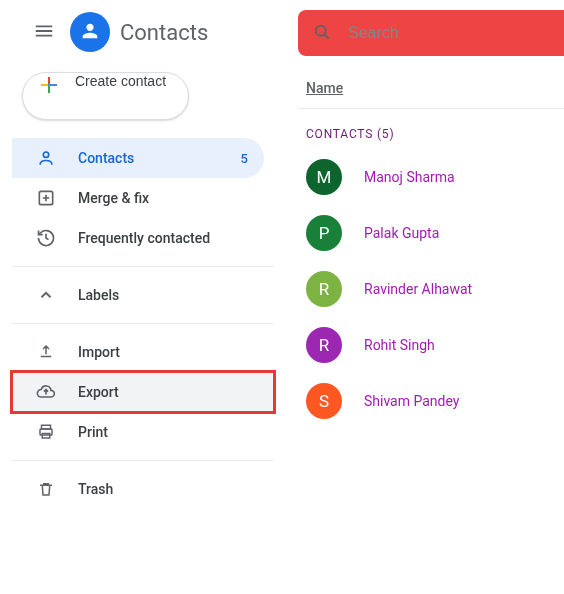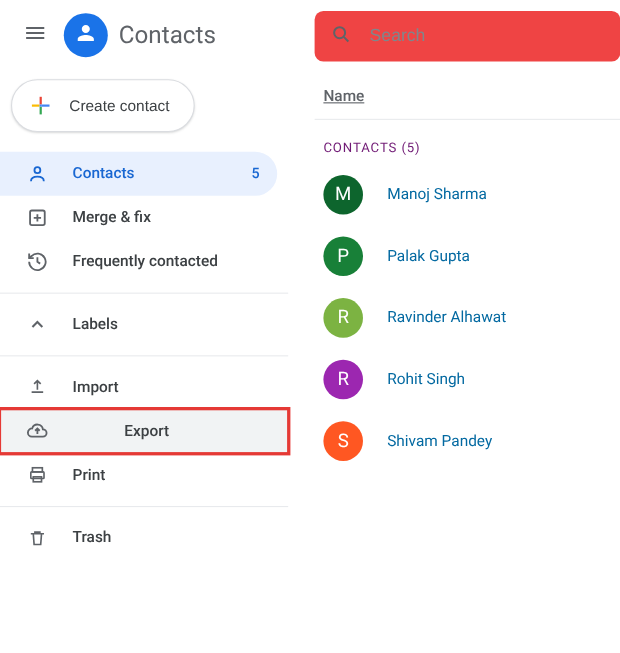--- a/index.html
+++ b/index.html
@@ -4,42 +4,42 @@
 <style>
   * { box-sizing: border-box; }
   body {
     margin: 0;
     font-family: 'Google Sans', 'Product Sans', Roboto, Arial, sans-serif;
     font-size: 14px;
     color: #3c4043;
     background: #fff;
     width: 564px;
   }
-  .app { display: flex; }
+  .app { display: flex; padding-left: 12px; }
   
   .sidebar { width: 262px; flex-shrink: 0; }
   .hdr {
     display: flex; align-items: center;
     height: 64px; padding: 0 12px;
   }
   .hdr .menu-btn {
     width: 40px; height: 40px; display:flex;align-items:center;justify-content:center;
     border-radius: 50%; cursor: pointer; color:#5f6368;
   }
   .hdr .logo {
     width: 40px; height: 40px; border-radius: 50%;
     background: #1a73e8; display:flex;align-items:center;justify-content:center;
     margin-left:6px;
   }
   .hdr .app-title {
     font-size: 22px; color:#5f6368; margin-left: 10px; font-weight:400;
   }
   .create-wrap { padding: 8px 8px 18px 10px; }
   .create-btn {
-    display:flex; align-items:center;
+    display:flex; align-items:flex-start;
     height: 48px; padding: 0 22px 0 14px;
     border:1px solid #dadce0; border-radius: 24px;
     background:#fff; cursor:pointer;
     box-shadow: 0 1px 2px rgba(60,64,67,.2);
     font-size:14px; font-weight:500; color:#3c4043;
   }
   .create-btn .plus { width:24px;height:24px;margin-right:14px;position:relative; }
   .nav-item {
     display:flex; align-items:center; height:40px;
     padding: 0 16px 0 24px; cursor:pointer;
@@ -47,21 +47,21 @@
     margin-right:10px;
     color:#3c4043; font-weight:500;
   }
   .nav-item .ic { width:20px; display:flex;align-items:center;justify-content:center;color:#5f6368;}
   .nav-item .lbl { margin-left:22px; flex:1; }
   .nav-item .count { font-size:13px; }
   .nav-item.active { background:#e8f0fe; color:#1967d2; }
   .nav-item.active .ic, .nav-item.active .count { color:#1967d2; }
   .nav-item.hl { background:#f1f3f4; }
   .sep { height:1px; background:#e8eaed; margin:8px 0; }
-  .red-box { outline:3px solid #e53935; outline-offset:-1px; border-radius:0; margin-right:0;gap:47px;}
+  .red-box { outline:3px solid #e53935; outline-offset:-1px; border-radius:0; margin-right:0;}
   
   .main { flex:1; padding-left:24px; }
   .search {
     display:flex; align-items:center;
     height:46px; background:#ef4444; border-radius:8px;
     margin-top:10px; padding:0 14px; margin-right:0;
   }
   .search .ic { color:#5f6368; }
   .search input {
     border:none; background:transparent; outline:none;
@@ -77,21 +77,21 @@
     padding: 18px 8px 8px;
   }
   .row {
     display:flex; align-items:center; height:56px; padding:0 8px; cursor:pointer;
   }
   .avatar {
     width:36px;height:36px;border-radius:50%;
     display:flex;align-items:center;justify-content:center;
     color:#fff; font-size:17px; font-weight:400;
   }
-  .row .name { margin-left:22px; color:#0369a1; font-size:14px; }
+  .row .name { margin-left:22px; color:#a21caf; font-size:14px; }
 </style>
 </head>
 <body>
 
 <div class="app">
   <div class="sidebar">
     <div class="hdr">
       <div class="menu-btn">
         <span>
           <svg width="22" height="22" viewBox="0 0 24 24" fill="#5f6368">

